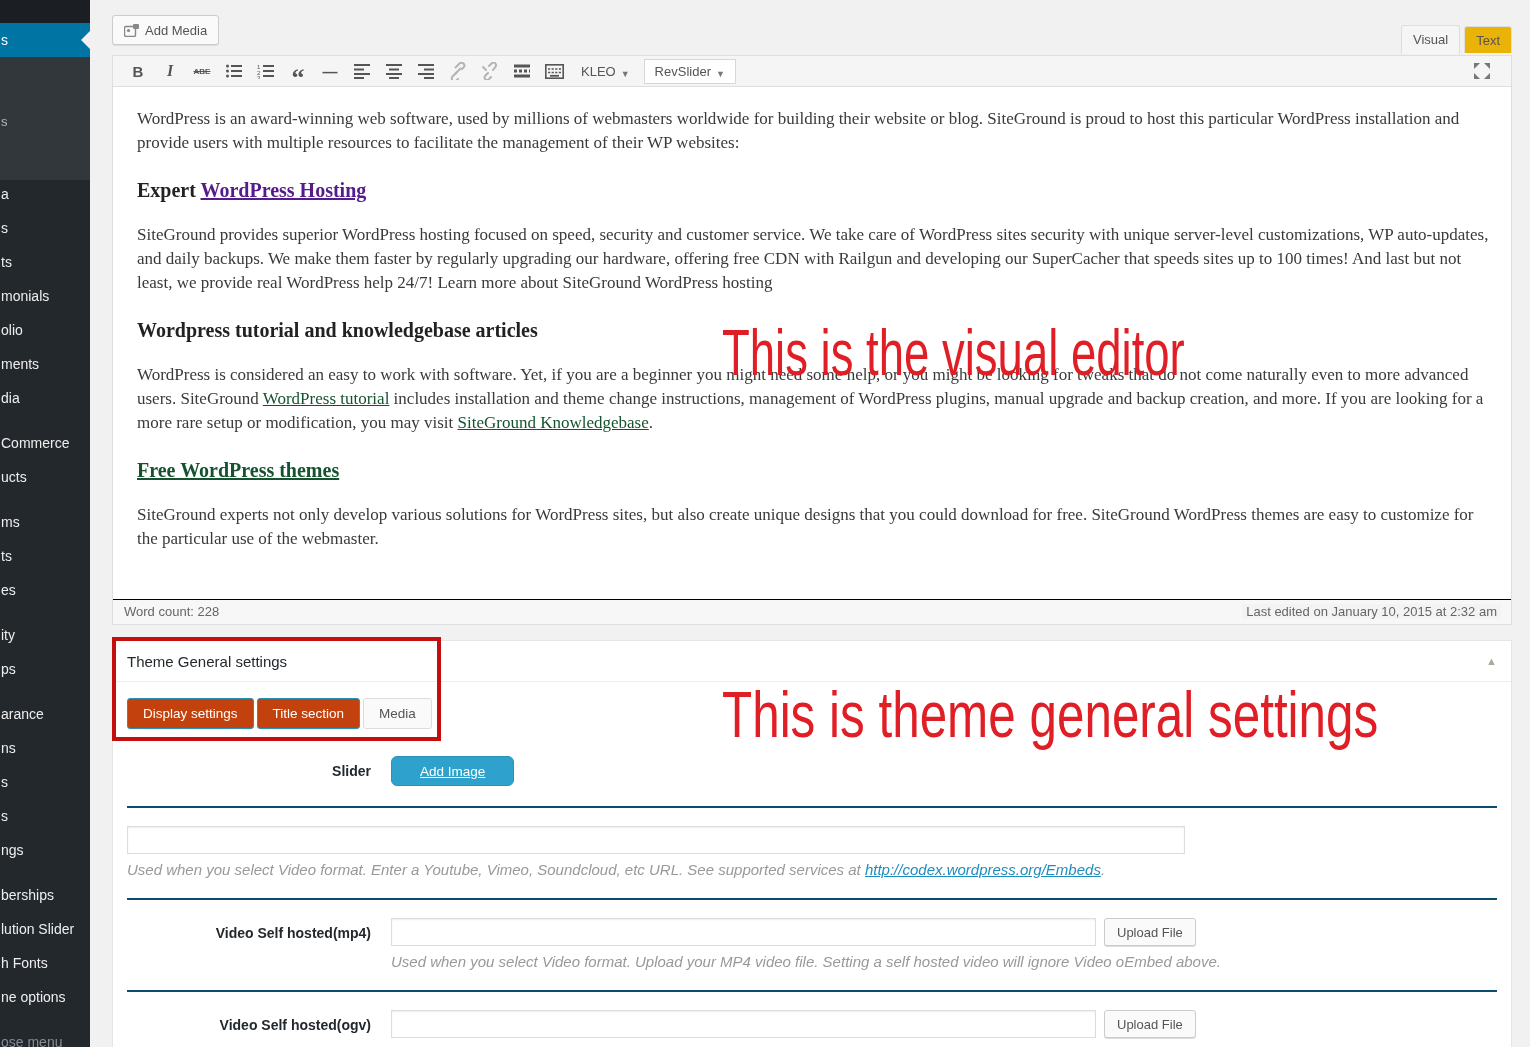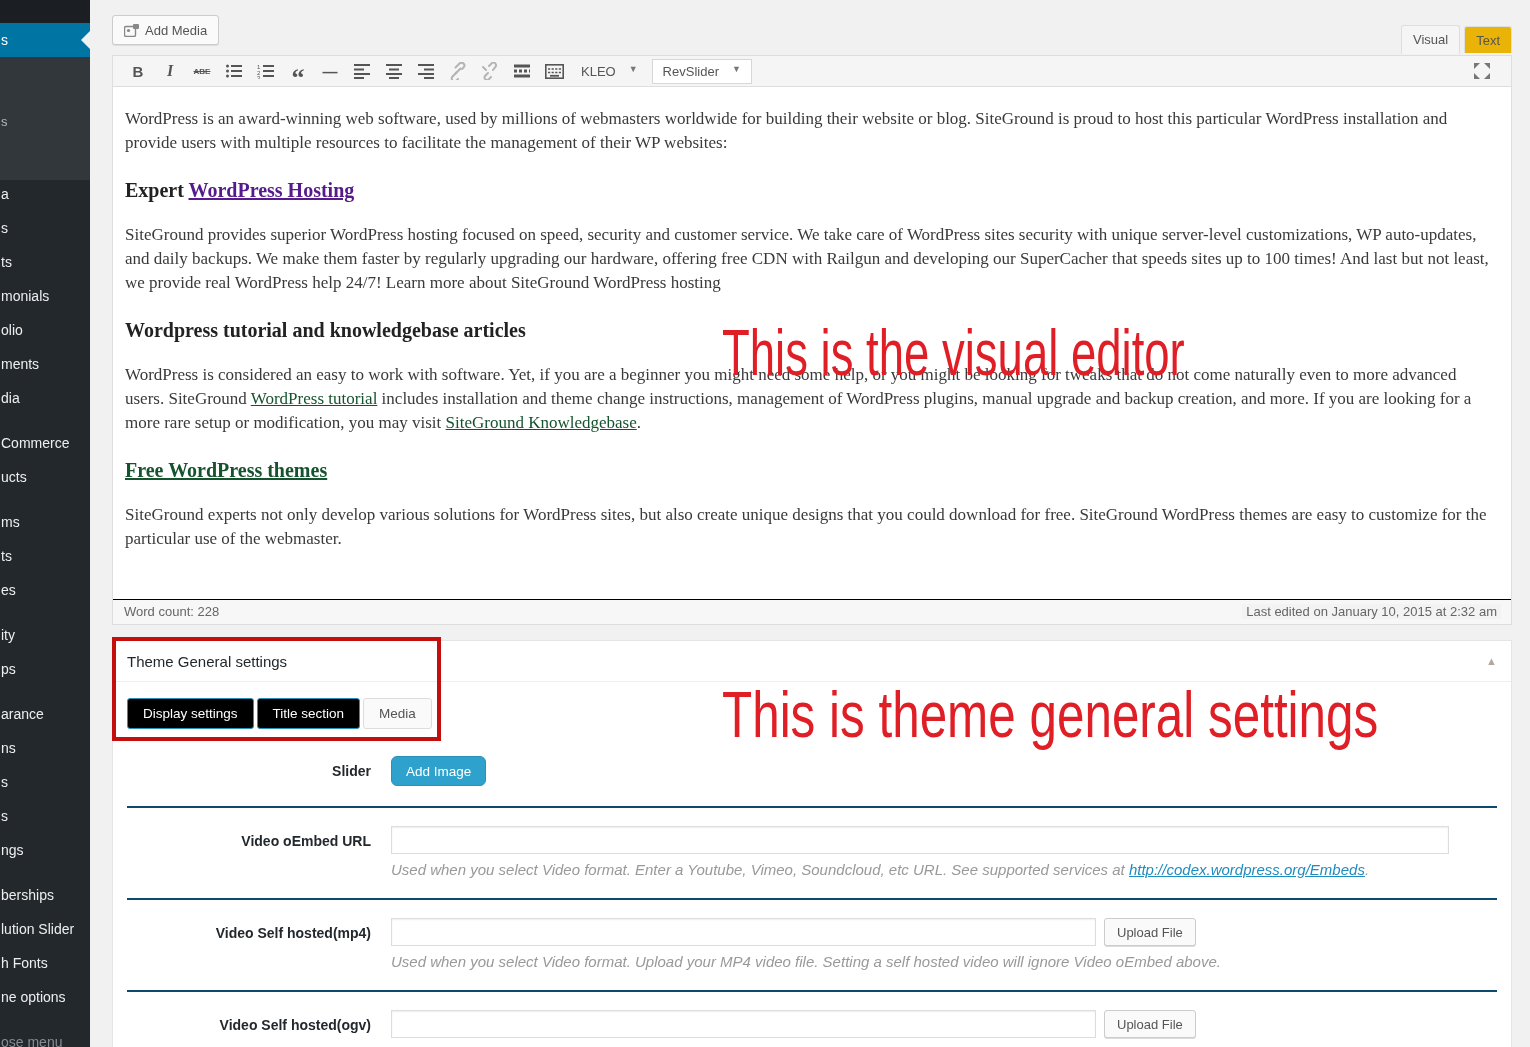--- a/index.html
+++ b/index.html
@@ -71,28 +71,28 @@
   .tb-btn {
     width:26px; height:24px; display:flex; align-items:center; justify-content:center;
     color:#555; margin-right:6px; cursor:pointer; flex:none;
   }
   .tb-btn.disabled { color:#b4b4b4; }
   .tb-bold { font-weight:bold; font-size:15px; }
   .tb-italic { font-family:"Liberation Serif", serif; font-style:italic; font-weight:bold; font-size:16px; }
   .tb-strike { font-size:8px; font-weight:bold; text-decoration:line-through; letter-spacing:0; }
   .tb-quote { font-family:"Liberation Serif", serif; font-size:26px; font-weight:bold; line-height:10px; padding-top:14px; }
   .tb-hr { font-weight:bold; font-size:15px; }
-  .tb-dd { display:flex; align-items:flex-start; gap:13px; font-size:13px; color:#555; margin-left:8px; cursor:pointer; flex:none;}
+  .tb-dd { display:flex; align-items:flex-end; gap:5px; font-size:13px; color:#555; margin-left:8px; cursor:pointer; flex:none;}
   .tb-dd .caret { font-size:9px; color:#777; }
   .tb-dd.boxed { background:#fff; border:1px solid #d7d7d7; padding:4px 10px; margin-left:14px; }
   .tb-spacer { flex:1; }
 
   
   .ed-content {
-    padding:20px 14px 0 12px; height:513px; overflow:hidden;
+    padding:20px 14px 0 24px; height:513px; overflow:hidden;
     font-family:"Liberation Serif", serif; color:#3a3a3a;
   }
   .ed-p { font-size:17px; line-height:24px; margin-bottom:22px; }
   .ed-h { font-size:20px; font-weight:bold; color:#222; margin-bottom:21px; margin-top:24px; }
   a.lnk { text-decoration:underline; cursor:pointer; }
   a.lnk.visited { color:#551a8b; }
   a.lnk.blue { color:#14532d; }
 
   .ed-statusbar {
     position:absolute; left:0; right:0; bottom:0; height:25px;
@@ -114,35 +114,35 @@
   .metabox-toggle {
     position:absolute; right:14px; top:0; height:41px; display:flex; align-items:center;
     color:#b0a89e; font-size:11px; cursor:pointer;
   }
   .metabox-body { padding:16px 14px 0; }
   .theme-tabs { display:flex; gap:3px; margin-bottom:27px; }
   .theme-tab {
     height:31px; display:inline-flex; align-items:center; padding:0 15px;
     border-radius:3px; font-size:13.5px; cursor:pointer;
   }
-  .theme-tab.on { background:#000000; border:1px solid #2a92b8; color:#fff; }
+  .theme-tab.on { background:#c2410c; border:1px solid #2a92b8; color:#fff; }
   .theme-tab.off { background:#fafafa; border:1px solid #ddd; color:#555; }
 
   .form-row { display:flex; align-items:flex-start; border-bottom:2px solid #0c4a6e; padding:18px 0 20px; }
   .form-row.first { padding-top:0; }
   .form-row.last { border-bottom:none; }
   .form-label {
     width:244px; flex:none; text-align:right; margin-right:20px;
     font-size:14px; font-weight:bold; color:#23282d; line-height:30px;
   }
   .form-controls { flex:1; }
   .btn-primary {
-    display:inline-flex; align-items:center; height:30px; padding:0 14px;
+    display:inline-flex; align-items:center; height:30px; padding:0 28px;
     background:#2ea2cc; border:1px solid #2a92b8; border-radius:6px;
-    color:#fff; font-size:13.5px; cursor:pointer;
+    color:#fff; font-size:13.5px; cursor:pointer;text-decoration:underline;
   }
   .txt-input {
     height:28px; border:1px solid #ddd; background:#fff; border-radius:0;
     box-shadow:inset 0 1px 2px rgba(0,0,0,.07); font-size:14px; padding:0 6px;
     font-family:"Liberation Sans", sans-serif;
   }
   .txt-input.wide { width:1058px; }
   .txt-input.med { width:705px; }
   .btn-upload {
     display:inline-flex; align-items:center; height:28px; padding:0 12px; margin-left:8px;
@@ -382,21 +382,20 @@
       </div>
 
       <div class="form-row first">
         <div class="form-label">Slider</div>
         <div class="form-controls">
           <div class="btn-primary">Add Image</div>
         </div>
       </div>
 
       <div class="form-row">
-        <div class="form-label">Video oEmbed URL</div>
         <div class="form-controls">
           <input class="txt-input wide" type="text" value="" style="">
           <div class="field-desc"><span>Used when you select Video format. Enter a Youtube, Vimeo, Soundcloud, etc URL. See supported services at </span><a>http://codex.wordpress.org/Embeds</a><span>.</span></div>
         </div>
       </div>
 
       <div class="form-row">
         <div class="form-label">Video Self hosted(mp4)</div>
         <div class="form-controls">
           <input class="txt-input med" type="text" value="" style=""><span class="btn-upload">Upload File</span>

